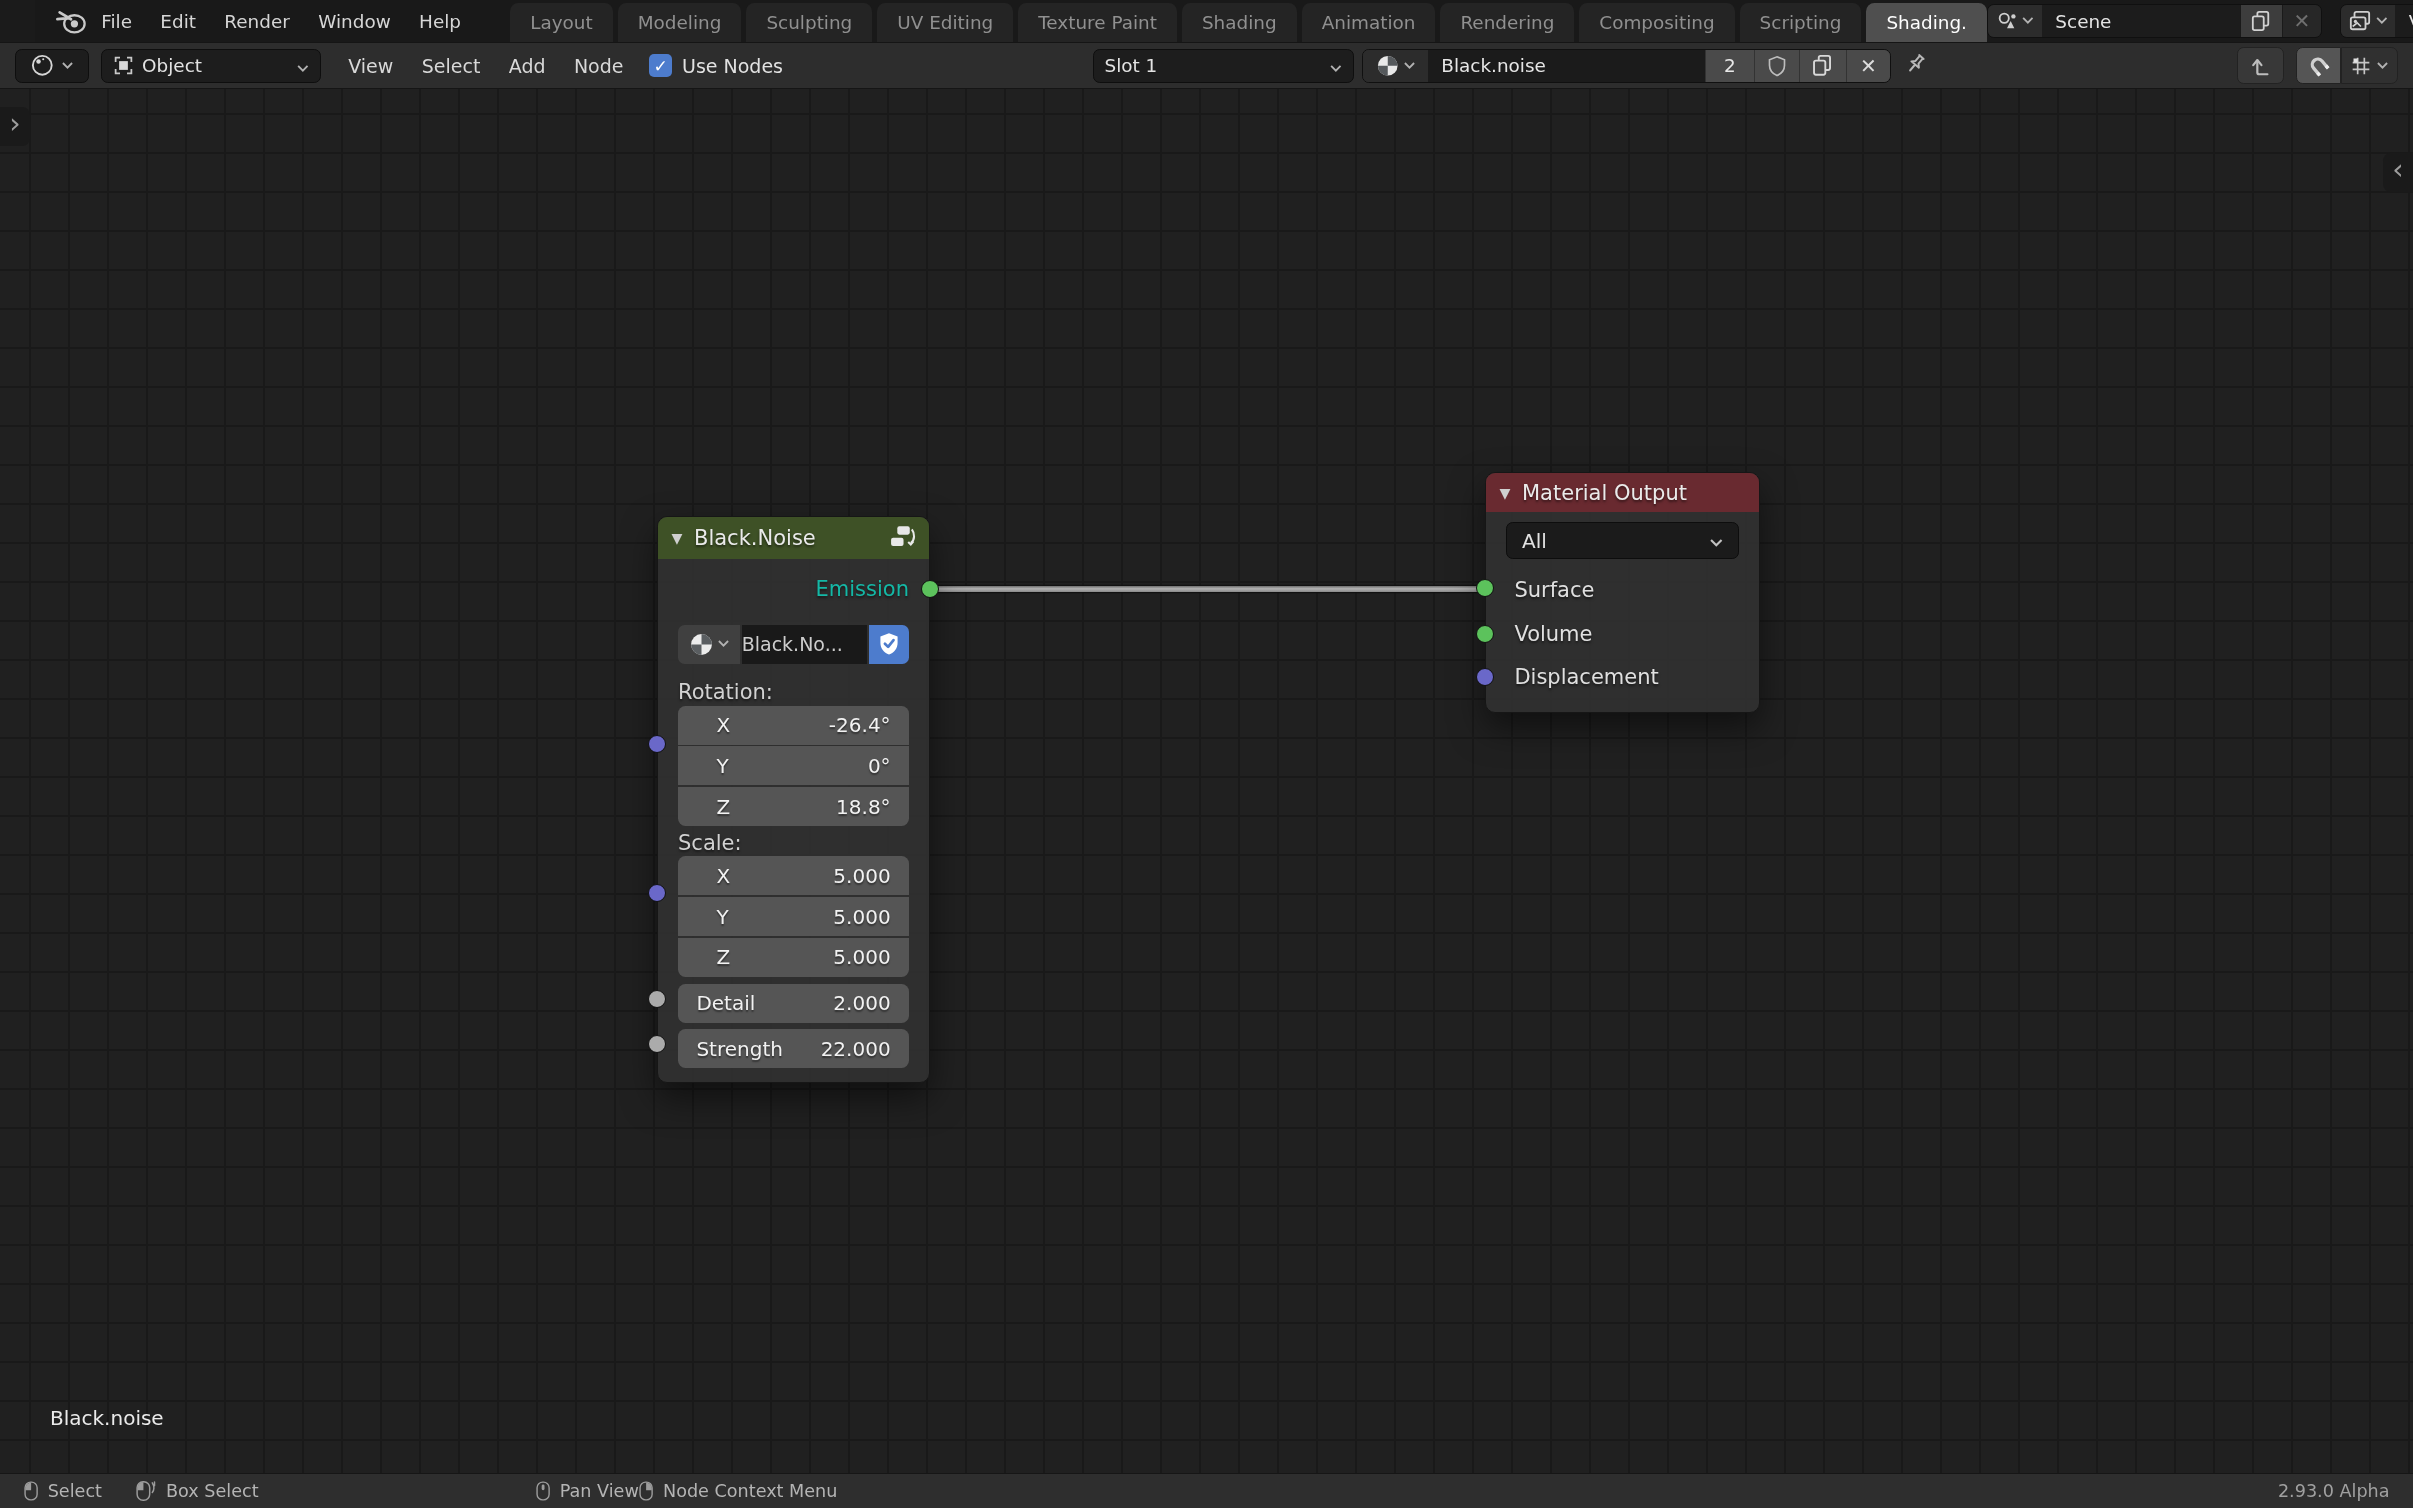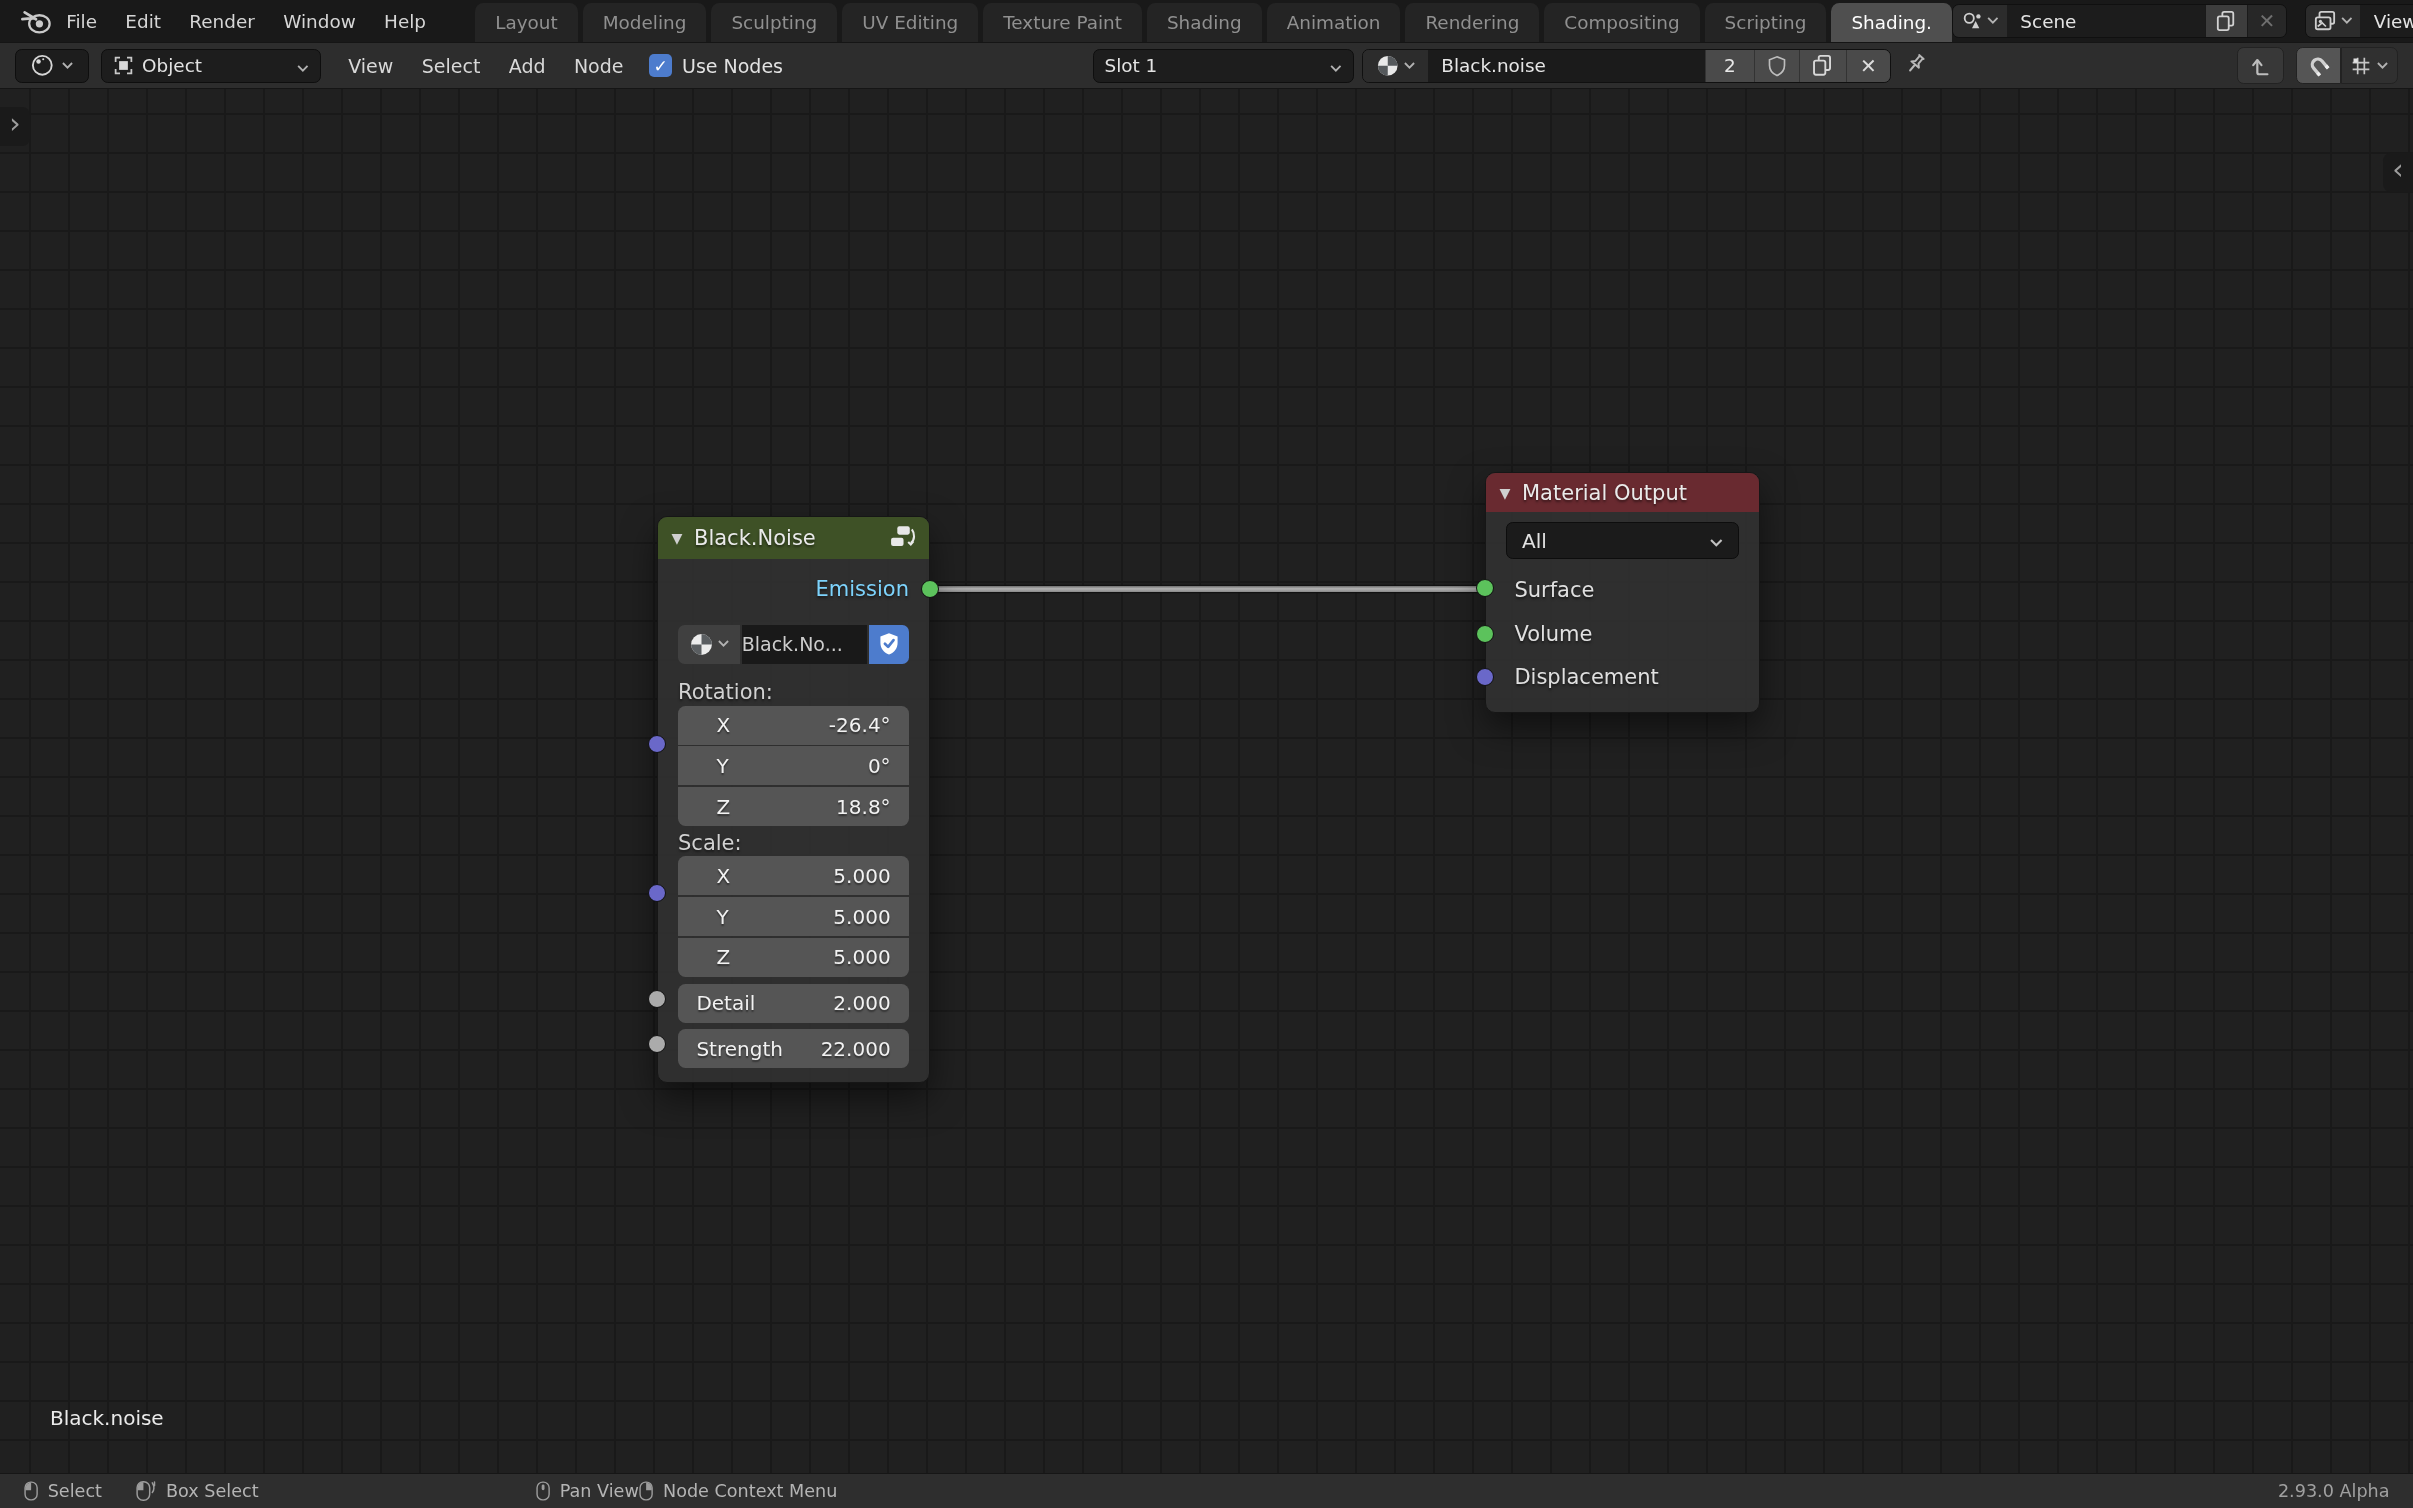--- a/index.html
+++ b/index.html
@@ -2,21 +2,21 @@
 <html style="font-size:13.4px"><head>
 <meta charset="utf-8">
 <style>
   * { margin:0; padding:0; box-sizing:border-box; }
   html,body { width:2413px; height:1508px; overflow:hidden; background:#1b1b1b;
     font-family:"DejaVu Sans","Liberation Sans",sans-serif; -webkit-font-smoothing:antialiased; }
   .app { width:2413px; height:1508px; display:flex; flex-direction:column; }
   .row { display:flex; align-items:center; }
 
   
-  .topbar { height:42px; background:#191919; display:flex; align-items:center; padding-left:20px; flex:0 0 auto; }
+  .topbar { height:42px; background:#191919; display:flex; align-items:center; padding-left:20px; flex:0 0 auto;margin-left:35px; }
   .logo { width:37px; display:flex; justify-content:center; }
   .menu-item { padding:0 14.2px; font-size:18.4px; color:#d6d6d6; height:42px; display:flex; align-items:center; cursor:default; }
   .tabs { display:flex; align-self:flex-end; margin-left:35px; gap:5px; height:39px; }
   .tab { background:#242424; color:#909090; font-size:18.4px; padding:0 20px; display:flex; align-items:center;
          border-radius:8.4px 8.4px 0 0; height:39px; white-space:nowrap; }
   .tab.active { background:#4f4f4f; color:#fdfdfd; }
   .topbar-spacer { flex:1; }
 
   .idwidget { display:flex; height:34px; border-radius:6.7px; overflow:hidden; border:0.8px solid #101010; margin-right:18.4px; flex:0 0 auto; }
   .seg { display:flex; align-items:center; justify-content:center; height:100%; }
@@ -53,21 +53,21 @@
 
   .wire { position:absolute; left:930px; top:497px; width:556px; height:5.9px; border-radius:3.4px;
     background:linear-gradient(#6e6e6e,#b2b2b2 45%,#8a8a8a); box-shadow:0 0 0 1.3px rgba(15,15,15,.8); }
 
   .bnode { position:absolute; background:rgba(47,47,47,.97); border:0.8px solid #161616; border-radius:10px;
     box-shadow:0 15px 34px rgba(0,0,0,.5); }
   .nheader { height:42px; border-radius:9.2px 9.2px 0 0; display:flex; align-items:center; padding:0 13.4px; gap:11.7px; }
   .ntri { font-size:14.2px; color:#cfcfcf; }
   .ntitle { font-size:21px; color:#eaeaea; text-shadow:0 1.7px 2.5px rgba(0,0,0,.5); }
   .nbody { padding:11.7px 20px 13.4px 20px; }
-  .outrow { height:37px; display:flex; align-items:center; justify-content:flex-end; font-size:21px; color:#7dd3fc;
+  .outrow { height:37px; display:flex; align-items:center; justify-content:flex-end; font-size:21px; color:#14b8a6;
     text-shadow:0 1.7px 2.5px rgba(0,0,0,.5); }
   .nlabel { font-size:21px; color:#d2d2d2; height:27px; display:flex; align-items:center; text-shadow:0 1.7px 2.5px rgba(0,0,0,.5); }
   .slider { background:#555555; height:39px; display:flex; align-items:center; padding:0 18.4px; font-size:20px;
     color:#f2f2f2; text-shadow:0 1.7px 1.7px rgba(0,0,0,.45); }
   .slider .ax { margin-left:20px; }
   .slider .val { margin-left:auto; }
   .sgroup { margin-bottom:3.4px; }
   .sgroup .slider { margin-bottom:1.7px; }
   .sgroup .slider:first-child { border-radius:7.5px 7.5px 0 0; }
   .sgroup .slider:last-child { border-radius:0 0 7.5px 7.5px; margin-bottom:0; }

